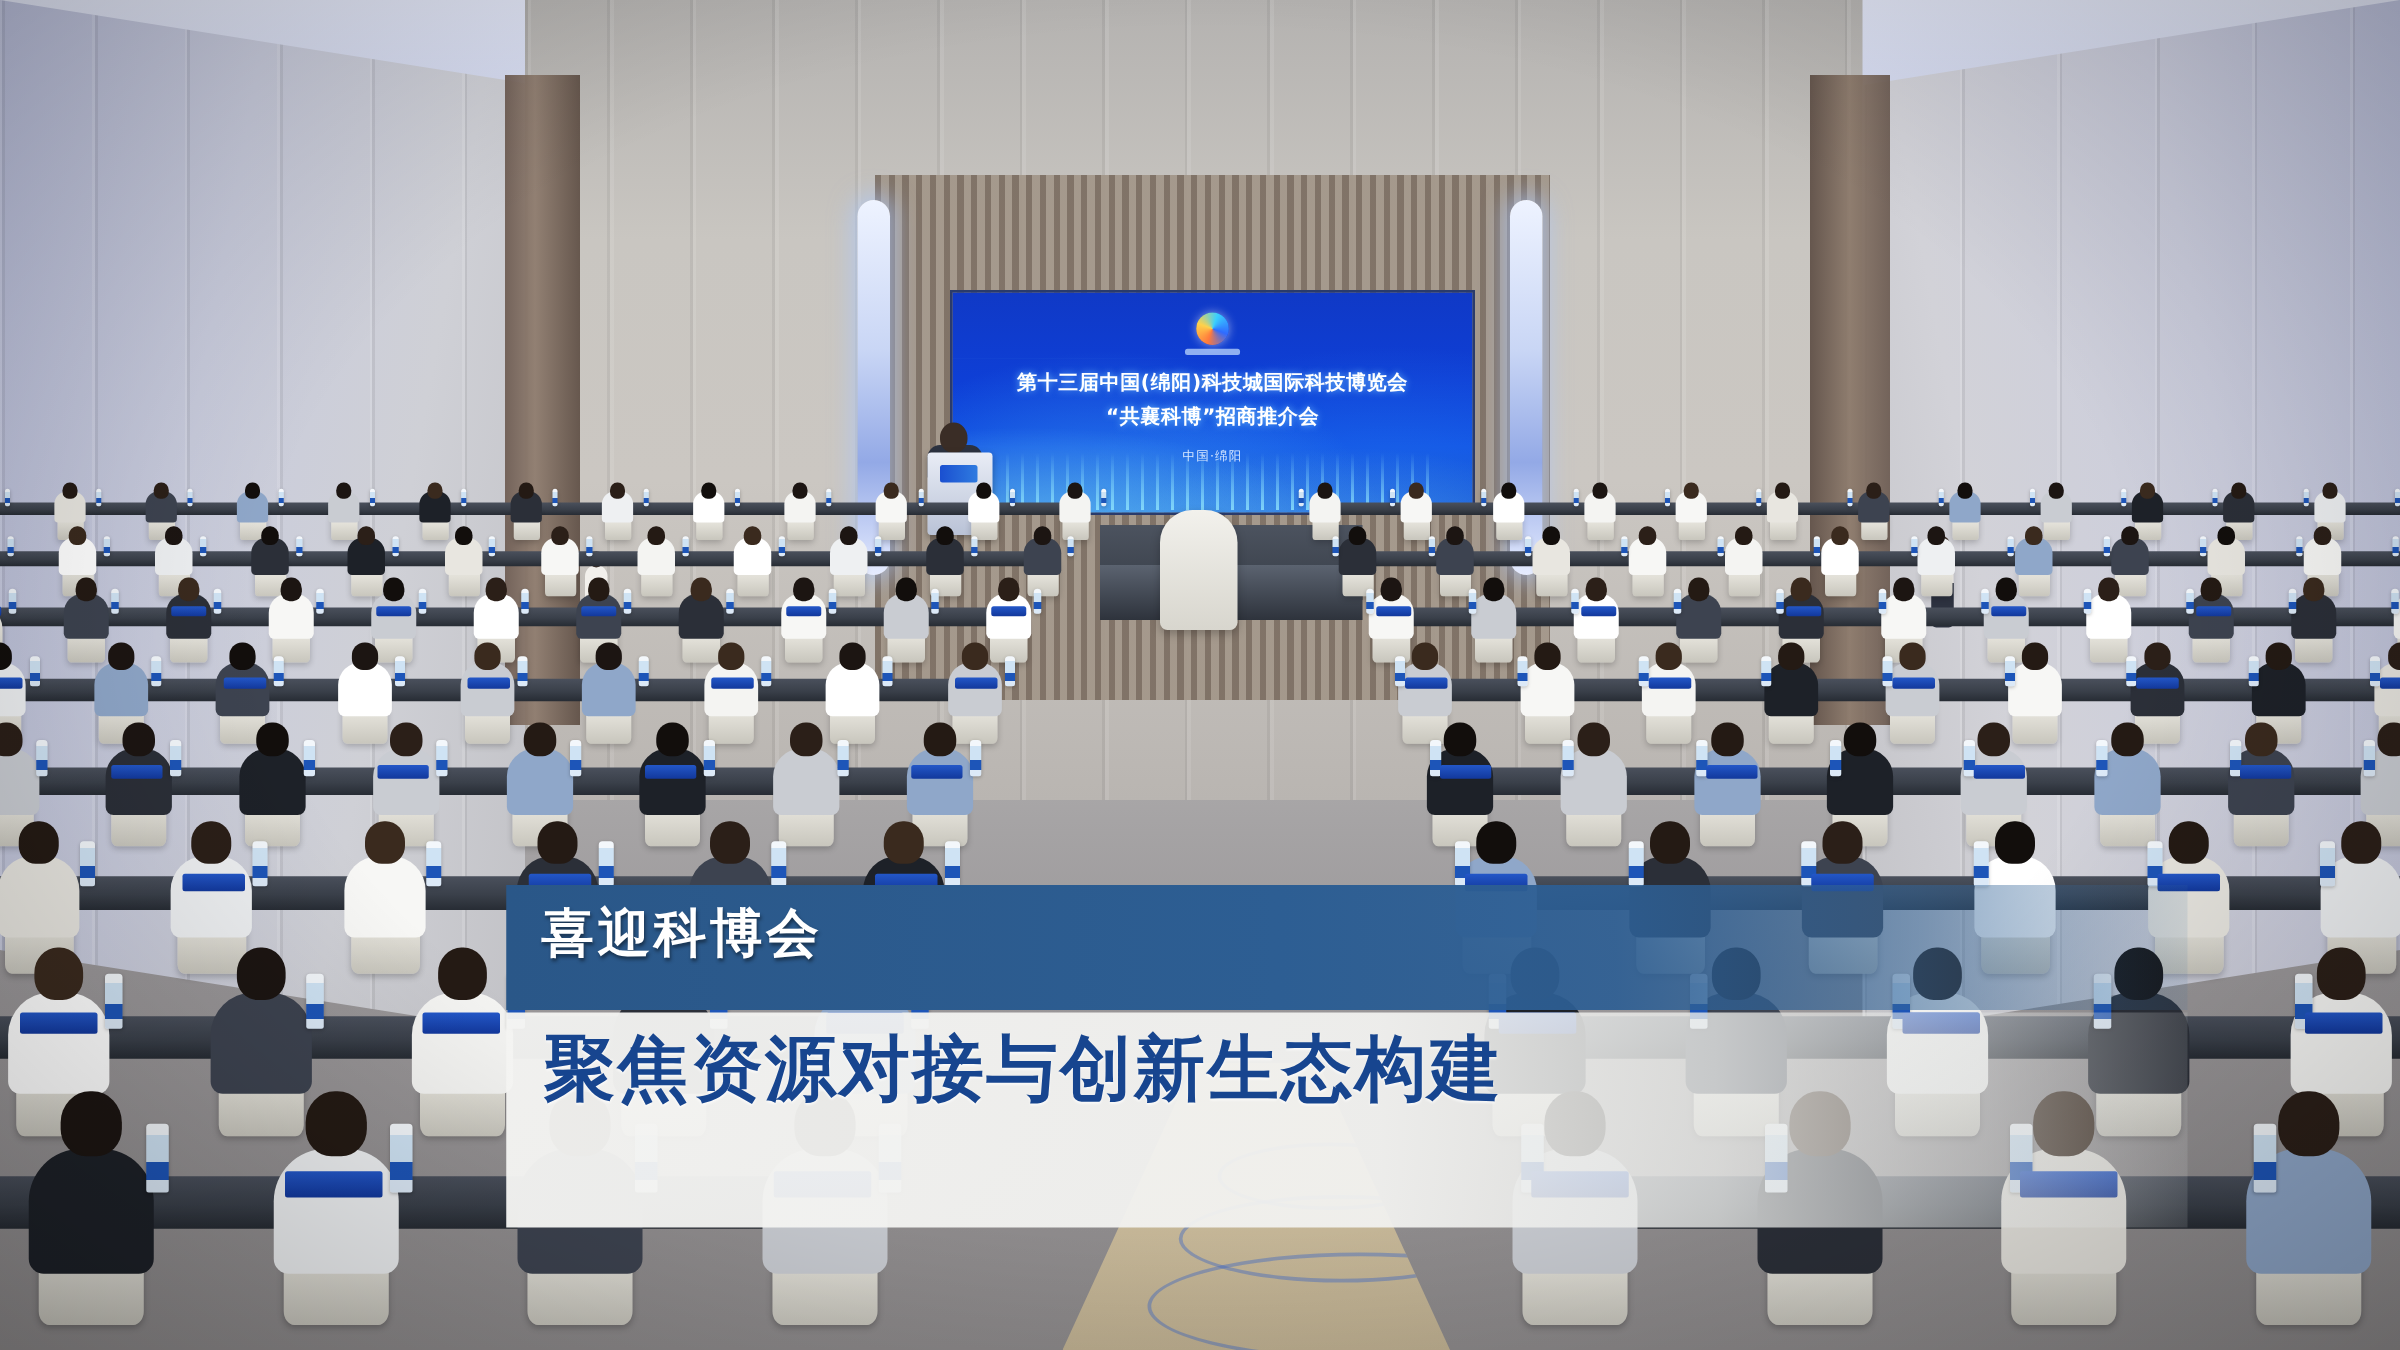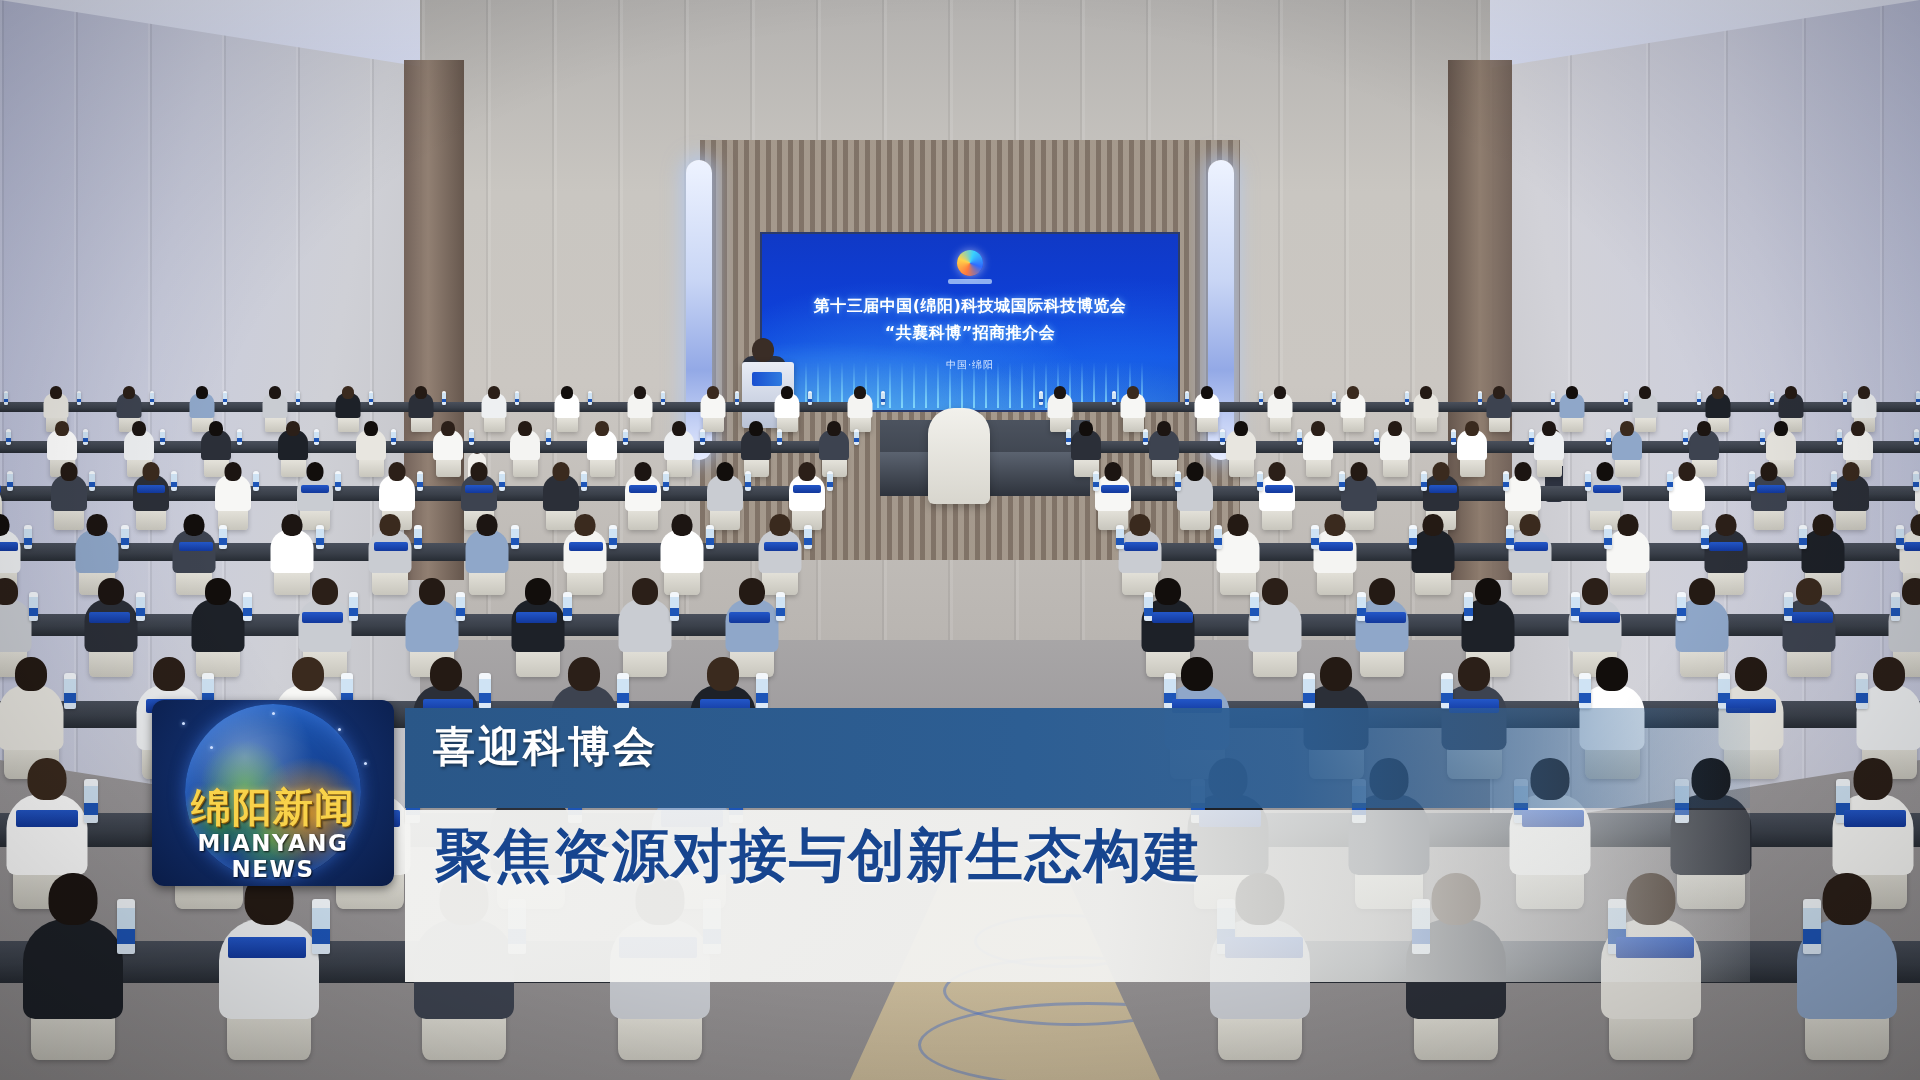--- a/index.html
+++ b/index.html
@@ -1152,25 +1152,15 @@
     <div class="kicker-bar">
       <div class="kicker-text">喜迎科博会</div>
     </div>
 
     <div class="headline-box">
       <div class="headline-inner">
         <div class="hl">聚焦资源对接与创新生态构建</div>
       </div>
     </div>
 
-    <div class="logo">
-      <div class="globe"></div>
-      <div class="logo-star" style="left:30px;  top:22px;"></div>
-      <div class="logo-star" style="left:58px;  top:46px;"></div>
-      <div class="logo-star" style="left:186px; top:28px;"></div>
-      <div class="logo-star" style="left:212px; top:62px;"></div>
-      <div class="logo-star" style="left:120px; top:12px;"></div>
-      <div class="logo-cn">绵阳新闻</div>
-      <div class="logo-en">MIANYANG NEWS</div>
-    </div>
   </div>
 
 </div>
 
 </body></html>

